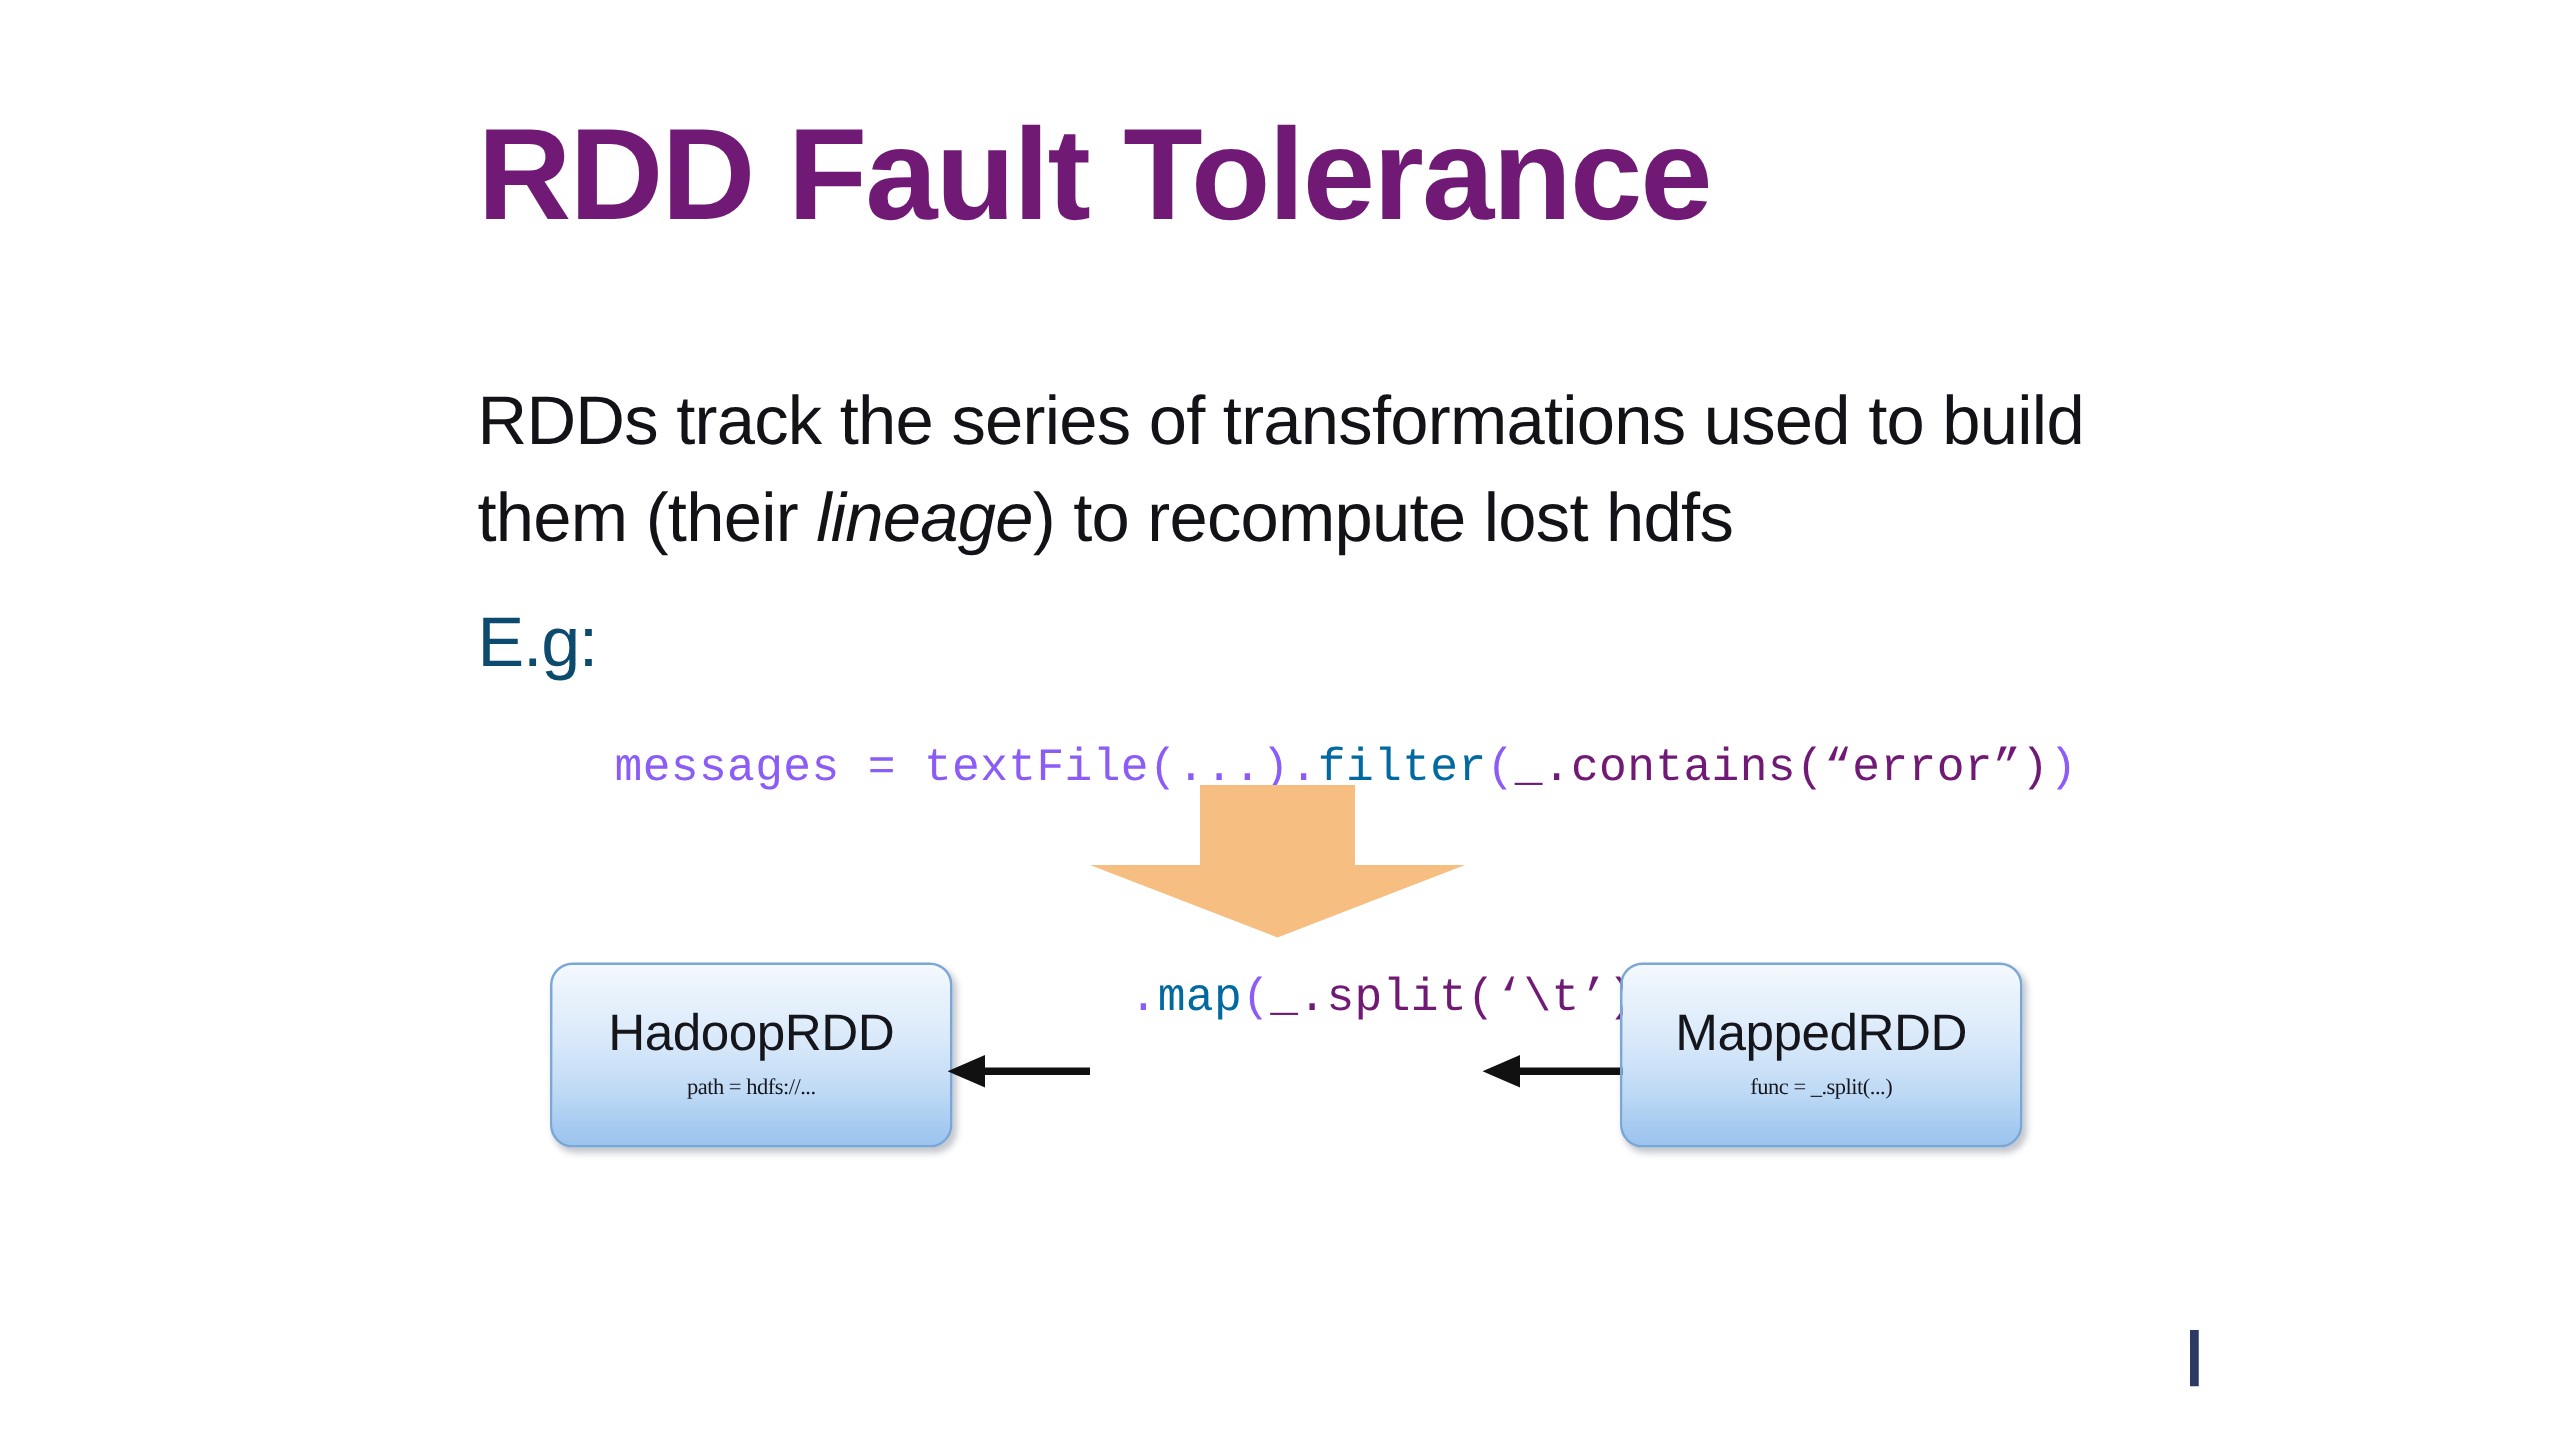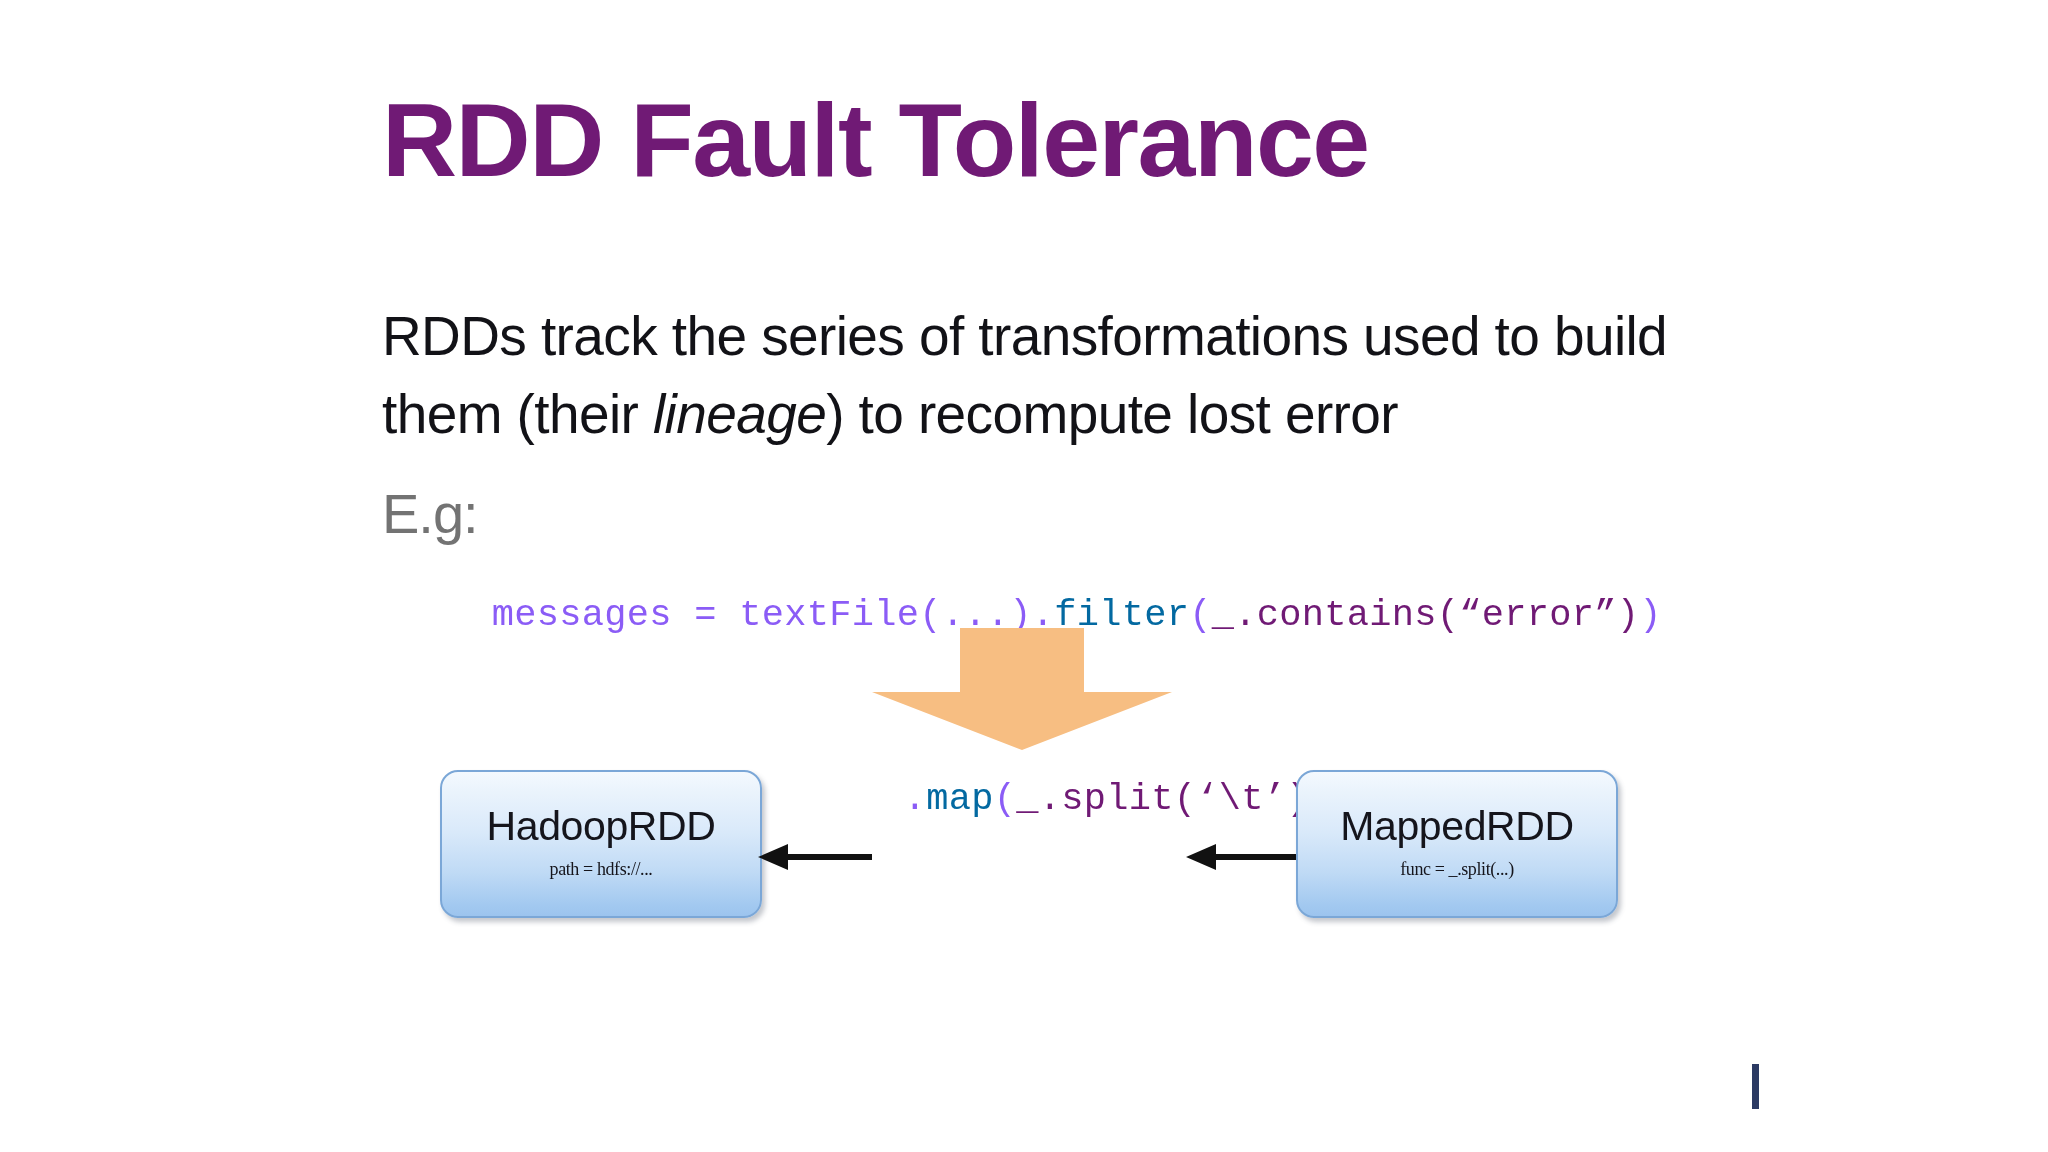--- a/index.html
+++ b/index.html
@@ -57,21 +57,21 @@
   .example-row {
     position: absolute;
     left: 382px;
     top: 500px;
     display: flex;
     align-items: flex-start;
   }
   .eg-label {
     font-family: "Liberation Sans", sans-serif;
     font-size: 56px;
-    color: #737373;
+    color: #0c4a6e;
     line-height: 46px;
     letter-spacing: -1px;
     margin-right: 14px;
     position: relative;
     top: -9px;
   }
   .code-block {
     font-family: "Liberation Mono", "DejaVu Sans Mono", monospace;
     font-size: 37px;
     line-height: 46px;
@@ -164,21 +164,21 @@
   }
 </style>
 </head>
 <body>
 
 <div class="slide">
 
   <div class="slide-title">RDD Fault Tolerance</div>
 
   <div class="body-text">
-    <span>RDDs track the series of transformations used to build them (their </span><span class="lineage">lineage</span><span>) to recompute lost error</span>
+    <span>RDDs track the series of transformations used to build them (their </span><span class="lineage">lineage</span><span>) to recompute lost hdfs</span>
   </div>
 
   <div class="example-row">
     <div class="eg-label">E.g:</div>
 
     <div class="code-block">
       <div class="code-line-1"><span class="tok-plain">messages = textFile(...).</span><span class="tok-method">filter</span><span class="tok-plain">(</span><span class="tok-arg">_.contains(“error”)</span><span class="tok-plain">)</span></div>
 
       <div class="code-line-2"><span class="tok-plain">.</span><span class="tok-method">map</span><span class="tok-plain">(</span><span class="tok-arg">_.split(‘\t’)(2)</span><span class="tok-plain">)</span></div>
     </div>

